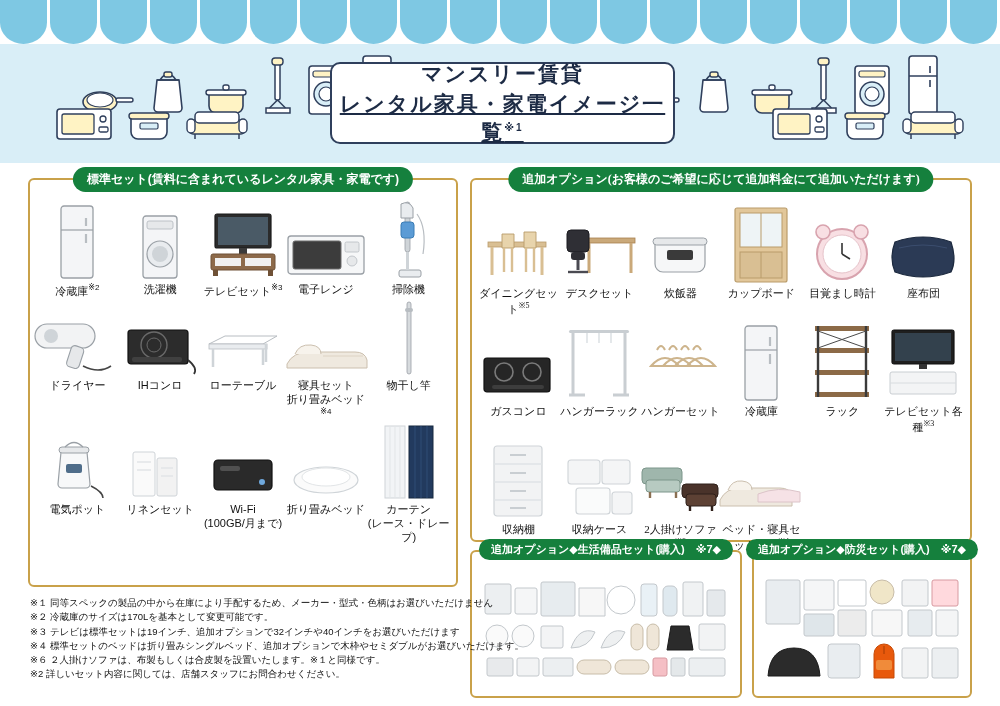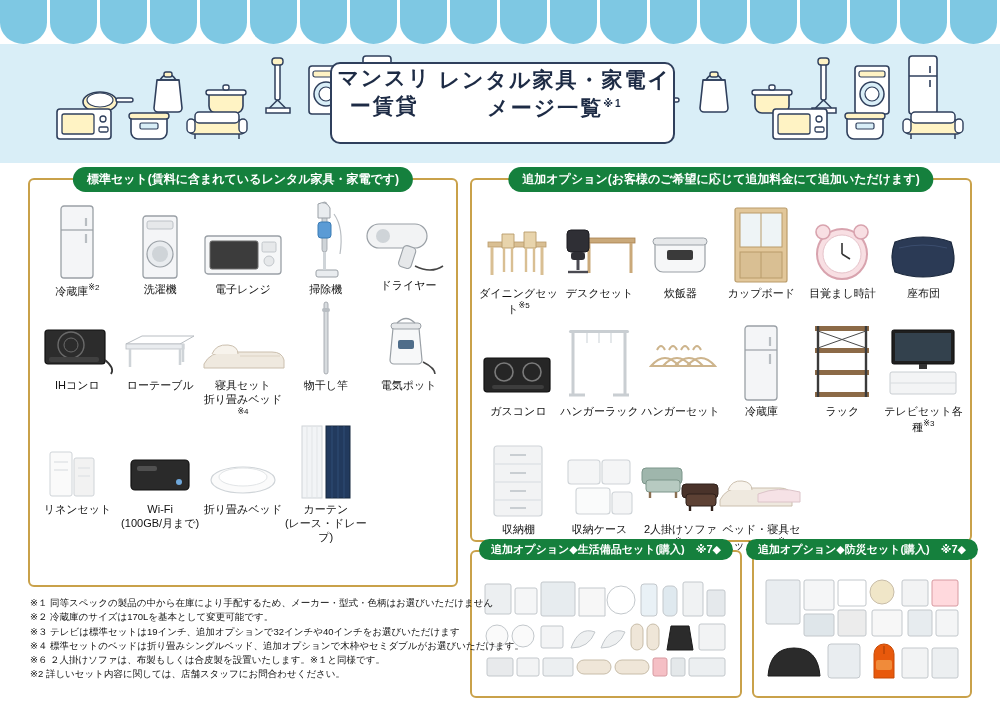--- a/index.html
+++ b/index.html
@@ -41,40 +41,40 @@
   .icon-row2{
     position:absolute;top:62px;display:flex;align-items:flex-end;gap:14px;
   }
   .icon-row2.left{left:55px;}
   .icon-row2.right{right:35px;}
 
   .title-bubble{
     position:absolute;left:330px;top:62px;width:345px;height:82px;
     background:#ffffff;border:2px solid #2f3f5c;border-radius:10px;
     box-sizing:border-box;text-align:center;
-    display:flex;flex-direction:row;justify-content:center;
+    display:flex;flex-direction:column;justify-content:center;
   }
   .title-bubble .t1{font-size:21px;color:#1d2b45;font-weight:bold;letter-spacing:2px;}
-  .title-bubble .t2{font-size:21px;color:#1d2b45;font-weight:bold;letter-spacing:2px;margin-top:2px;}
+  .title-bubble .t2{font-size:21px;color:#1d2b45;font-weight:bold;letter-spacing:2px;margin-top:2px;text-decoration:underline;}
   .title-bubble .t2 sup{font-size:10px;vertical-align:super;}
 
   
   .panel{
     position:absolute;background:#ffffff;border:2px solid #c9a14a;border-radius:6px;
     box-sizing:border-box;
   }
   .panel-title{
     position:absolute;top:-13px;left:50%;transform:translateX(-50%);
     background:#15803d;color:#ffffff;font-size:12px;font-weight:bold;
     padding:4px 14px;border-radius:13px;white-space:nowrap;
   }
   .panel-title.small{font-size:11px;padding:3px 12px;}
 
   #panel-standard{left:28px;top:178px;width:430px;height:409px;}
-  #panel-option{left:470px;top:178px;width:502px;height:364px;}
+  #panel-option{left:470px;top:178px;width:502px;height:364px;font-family:Liberation Serif, serif;}
   #panel-living{left:470px;top:550px;width:272px;height:148px;text-decoration:underline;}
   #panel-disaster{left:752px;top:550px;width:220px;height:148px;}
 
   
   .grid{display:flex;flex-wrap:wrap;padding:18px 6px 0 6px;box-sizing:border-box;}
   .cell{text-align:center;box-sizing:border-box;}
   .cell .thumb{
     display:flex;align-items:flex-end;justify-content:center;
     width:100%;
   }
@@ -274,20 +274,35 @@
         <svg width="46" height="68" viewBox="0 0 46 68">
             <rect x="6" y="4" width="34" height="62" rx="3" fill="#f4f5f7" stroke="#9aa0a6" stroke-width="1.3"></rect>
             <rect x="10" y="9" width="26" height="8" rx="2" fill="#e6e8ea" stroke="#b8bdc2" stroke-width="0.9"></rect>
             <circle cx="23" cy="42" r="13" fill="#e9ecef" stroke="#9aa0a6" stroke-width="1.2"></circle>
             <circle cx="23" cy="42" r="8" fill="#cfd4d8"></circle>
           </svg>
       </div>
       <div class="lbl"><span>洗濯機</span></div>
     </div>
 
+    <div class="cell">
+      <div class="thumb">
+        <svg width="76" height="70" viewBox="0 0 76 70">
+            <rect x="10" y="4" width="56" height="34" rx="2" fill="#2b2b2b" stroke="#1a1a1a" stroke-width="1.2"></rect>
+            <rect x="13" y="7" width="50" height="28" fill="#4a5a66"></rect>
+            <rect x="34" y="38" width="8" height="6" fill="#3a3a3a"></rect>
+            <rect x="6" y="44" width="64" height="16" rx="2" fill="#8d6a4a" stroke="#6f5136" stroke-width="1"></rect>
+            <rect x="10" y="48" width="26" height="8" fill="#f0f0f0"></rect>
+            <rect x="40" y="48" width="26" height="8" fill="#f0f0f0"></rect>
+            <rect x="8" y="60" width="5" height="6" fill="#6f5136"></rect>
+            <rect x="63" y="60" width="5" height="6" fill="#6f5136"></rect>
+          </svg>
+      </div>
+      <div class="lbl"><span>テレビセット</span><sup>※3</sup></div>
+    </div>
 
     <div class="cell">
       <div class="thumb">
         <svg width="84" height="52" viewBox="0 0 84 52">
             <rect x="4" y="8" width="76" height="38" rx="3" fill="#f6f7f8" stroke="#9aa0a6" stroke-width="1.3"></rect>
             <rect x="9" y="13" width="48" height="28" rx="2" fill="#3c3c3c" stroke="#6d6d6d" stroke-width="1"></rect>
             <rect x="61" y="14" width="14" height="10" rx="1.5" fill="#e6e8ea" stroke="#b8bdc2" stroke-width="0.8"></rect>
             <circle cx="68" cy="33" r="5" fill="#e6e8ea" stroke="#b8bdc2" stroke-width="0.8"></circle>
           </svg>
       </div>

